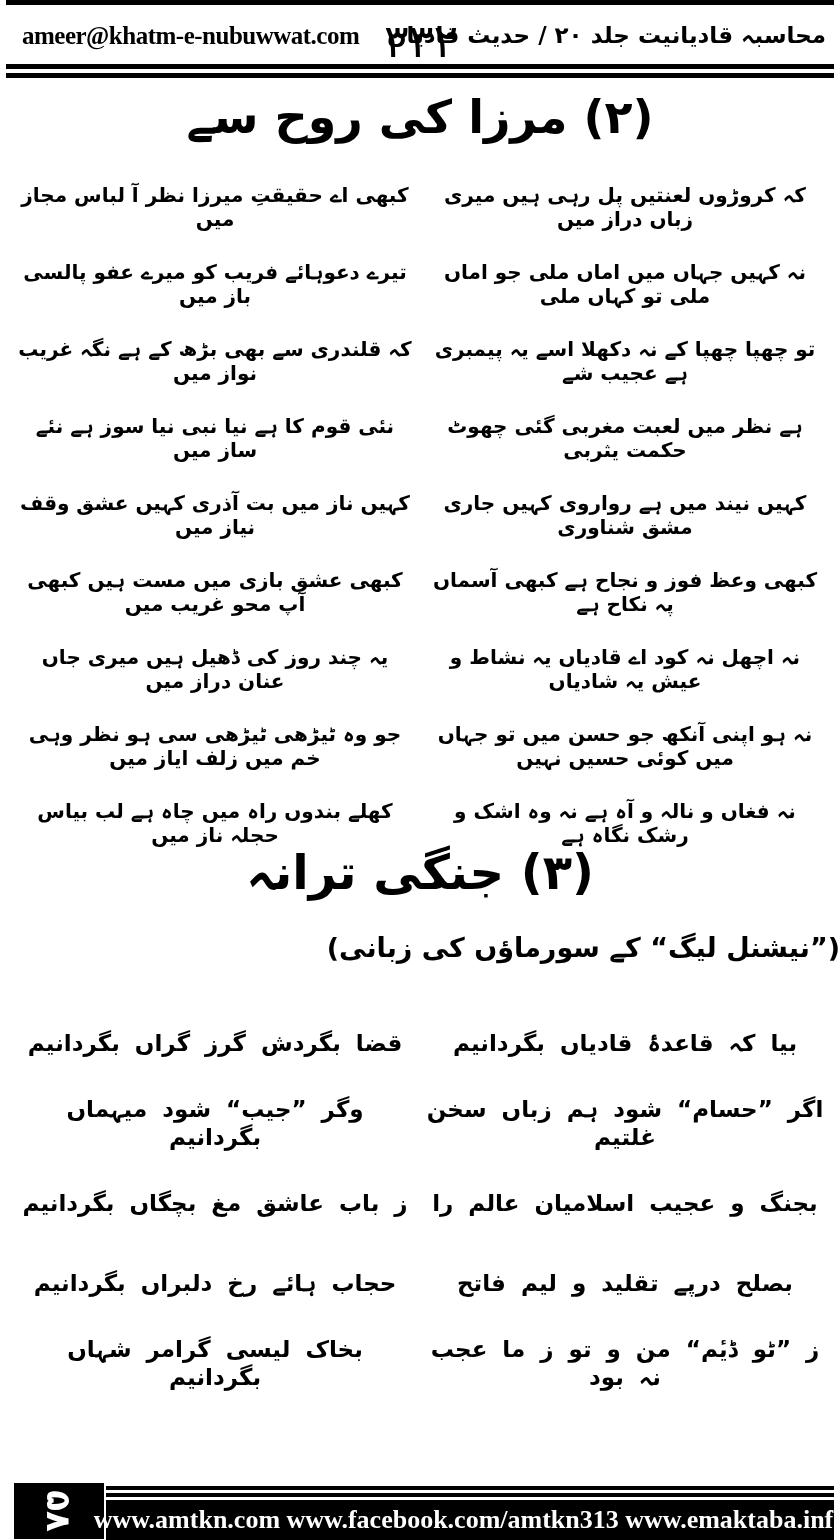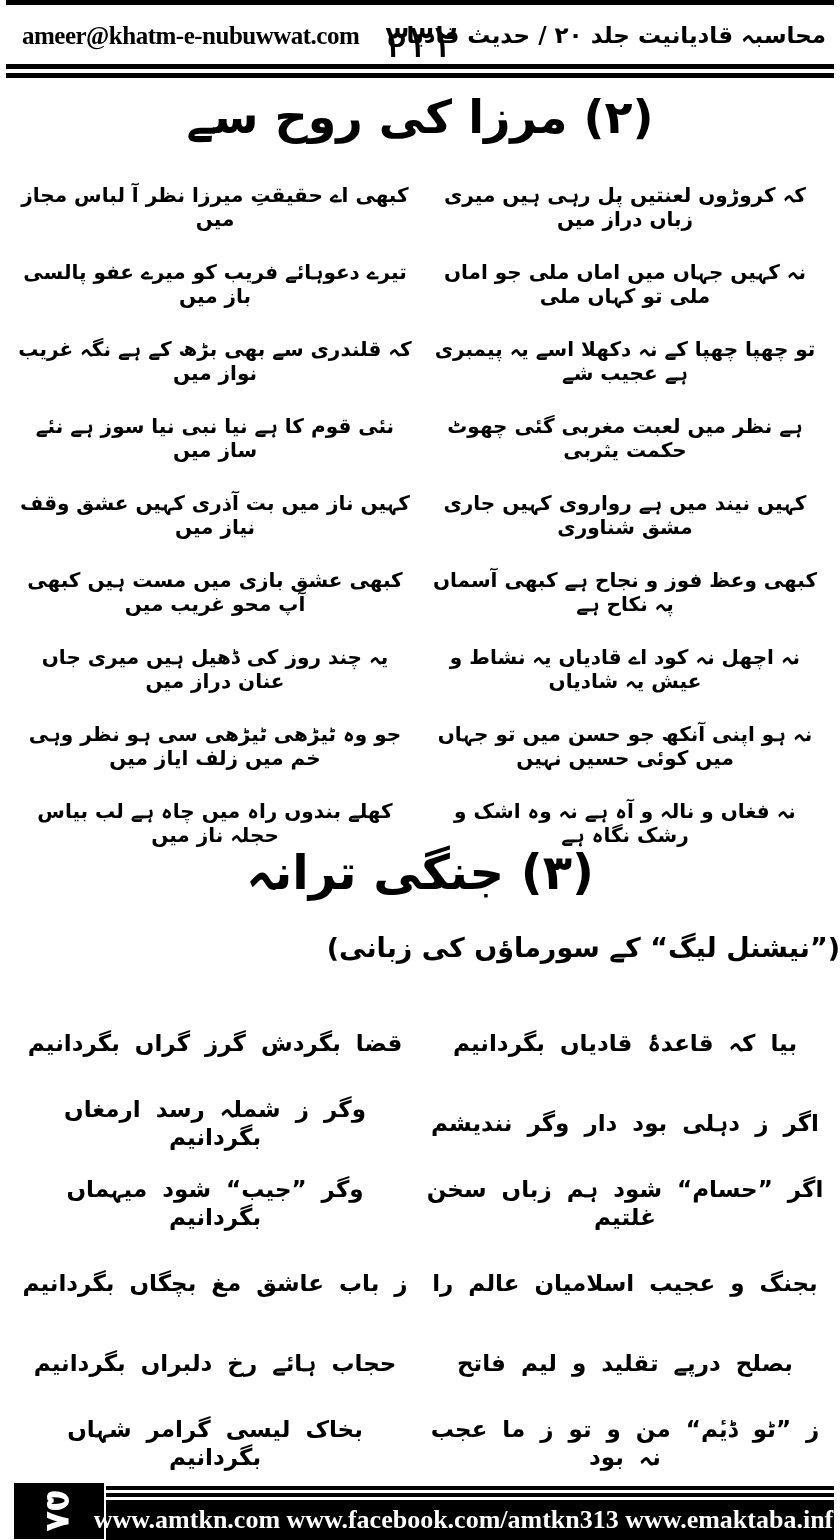--- a/index.html
+++ b/index.html
@@ -94,24 +94,20 @@
 
 <div class="sec-heading h3">(۳) جنگی ترانہ</div>
 <div class="subtitle">(”نیشنل لیگ“ کے سورماؤں کی زبانی)</div>
 
 <div class="poem poem2">
   <div class="row">
     <div class="hemi">بیا کہ قاعدۂ قادیاں بگردانیم</div>
     <div class="hemi">قضا بگردش گرز گراں بگردانیم</div>
   </div>
   <div class="row">
-    <div class="hemi">اگر ز دہلی بود دار وگر نندیشم</div>
-    <div class="hemi">وگر ز شملہ رسد ارمغاں بگردانیم</div>
-  </div>
-  <div class="row">
     <div class="hemi">اگر ”حسام“ شود ہم زباں سخن غلتیم</div>
     <div class="hemi">وگر ”جیب“ شود میہماں بگردانیم</div>
   </div>
   <div class="row">
     <div class="hemi">بجنگ و عجیب اسلامیان عالم را</div>
     <div class="hemi">ز باب عاشق مغ بچگاں بگردانیم</div>
   </div>
   <div class="row">
     <div class="hemi">بصلح درپے تقلید و لیم فاتح</div>
     <div class="hemi">حجاب ہائے رخ دلبراں بگردانیم</div>

